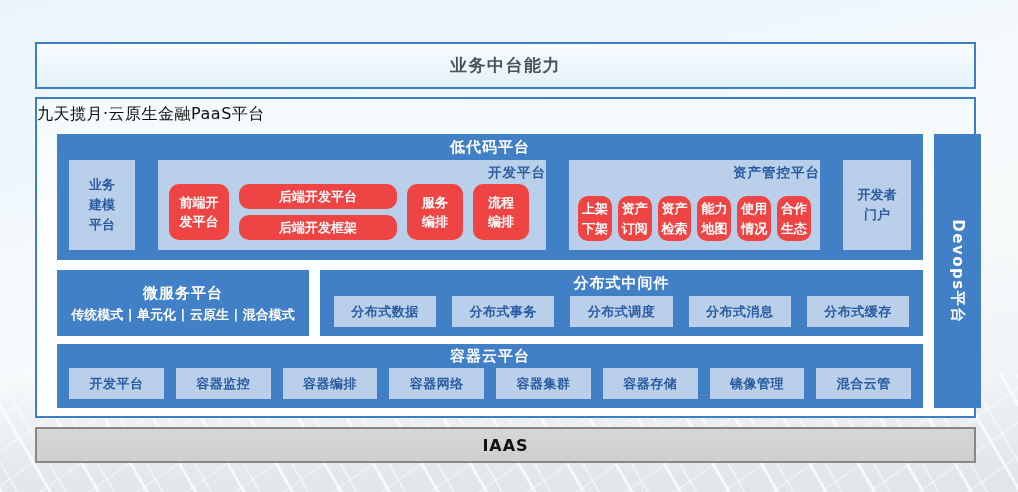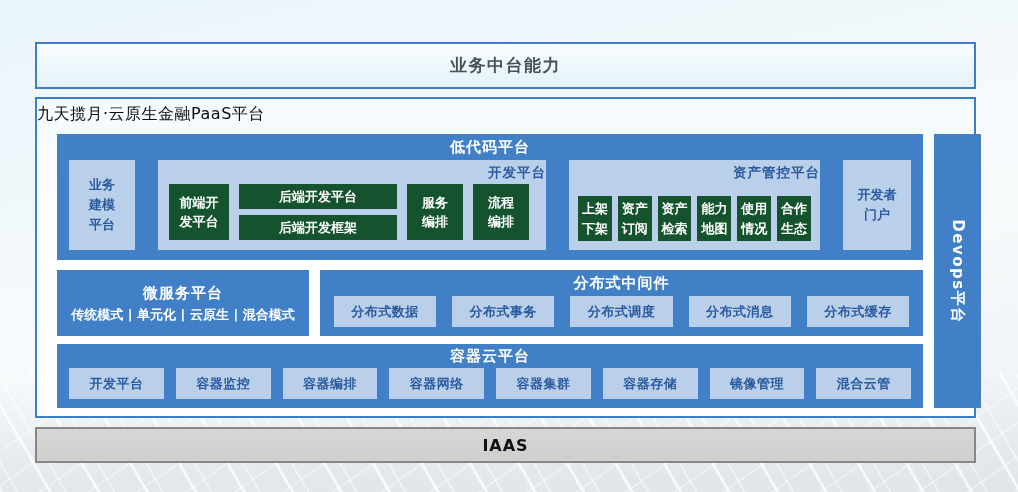--- a/index.html
+++ b/index.html
@@ -55,23 +55,23 @@
   .cell-bizmodel{ width:66px; }
   .cell-portal{ width:68px; }
 
   .dev-panel{ width:388px; display:flex; flex-direction:column; }
   .panel-title{
     flex:none; text-align:right; font-size:13.5px; font-weight:bold;
     color:#2b5c9f; line-height:24px; letter-spacing:1px;padding-left:29px;
   }
   .dev-items{ flex:1; display:flex; gap:10px; padding:0 11px 10px; }
   .blue-box{
-    background:#14532d; color:#ffffff;
+    background:#ef4444; color:#ffffff;
     display:flex; align-items:center; justify-content:center; text-align:center;
-    font-size:13px; font-weight:bold; white-space:pre-line; line-height:1.5;
+    font-size:13px; font-weight:bold; white-space:pre-line; line-height:1.5;border-radius:10px;
   }
   .box-frontend{ width:60px; }
   .backend-stack{ width:158px; display:flex; flex-direction:column; gap:6px; }
   .backend-stack .blue-box{ flex:1; }
   .box-orch{ width:56px; }
 
   .asset-panel{ flex:1; display:flex; flex-direction:column; }
   .asset-items{ flex:1; display:flex; gap:6px; padding:12px 9px 9px; }
   .asset-items .blue-box{ flex:1; }
 

